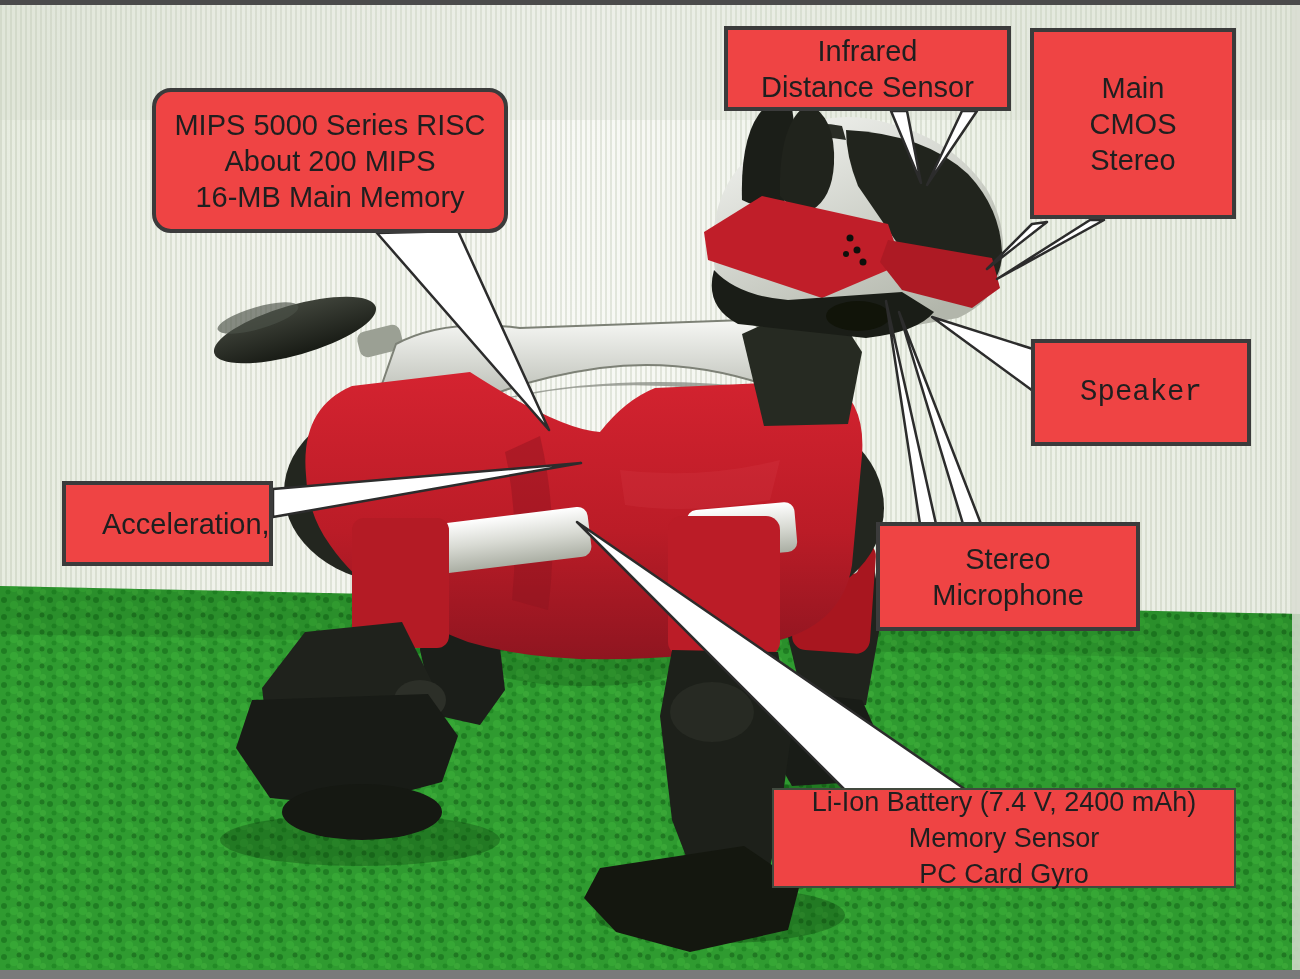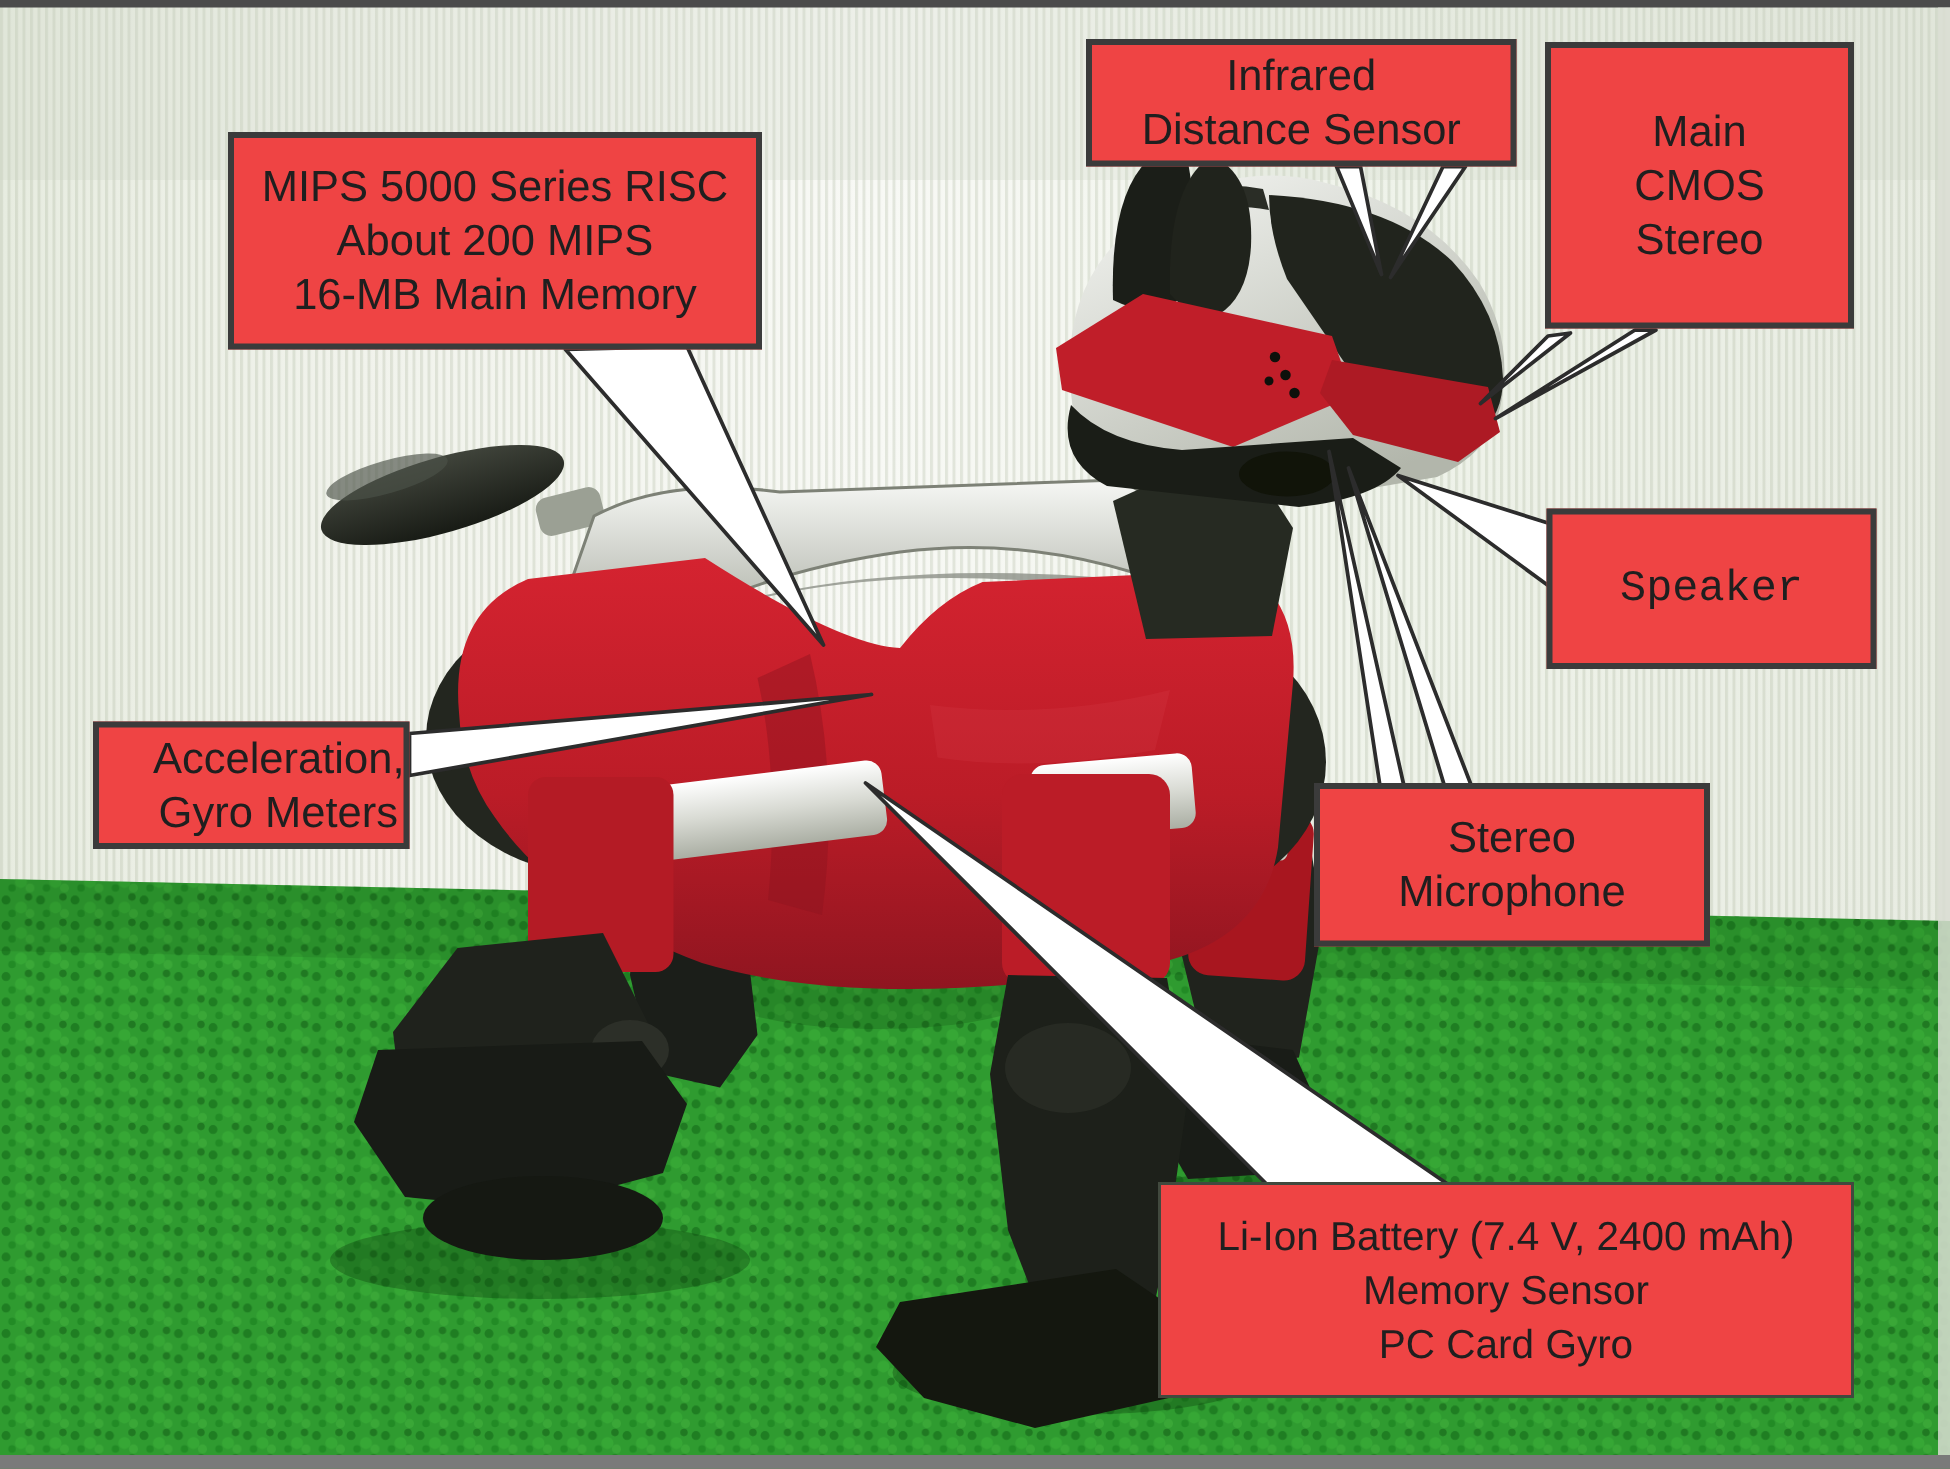--- a/index.html
+++ b/index.html
@@ -16,27 +16,27 @@
     box-sizing:border-box;
     background:#ef4444;
     border:4px solid #3b3b3b;
     color:#1f1f1f;
     display:flex;flex-direction:column;justify-content:center;
     text-align:center;
     font-size:29px;line-height:36px;
     z-index:5;
   }
   .callout .line{white-space:nowrap;}
-  .callout.mips      {left:152px; top:88px;  width:356px; height:145px;}
+  .callout.mips      {left:152px; top:88px;  width:356px; height:145px;border-radius:19px;}
   .callout.infrared  {left:724px; top:26px;  width:287px; height:85px;}
   .callout.camera    {left:1030px;top:28px;  width:206px; height:191px;}
   .callout.speaker   {left:1031px;top:339px; width:220px; height:107px;font-family:Liberation Mono, monospace;}
   .callout.mic       {left:876px; top:522px; width:264px; height:109px;}
   .callout.accel     {left:62px;  top:481px; width:211px; height:85px;padding-left:36px;}
-  .callout.battery   {left:772px; top:788px; width:464px; height:144px;
+  .callout.battery   {left:772px; top:788px; width:464px; height:100px;
                       border-width:2px; border-color:#41493e;
                       font-size:27px;line-height:36px;}
 </style>
 </head>
 <body>
 
 <div class="stage">
 
   <svg class="scene" width="1300" height="979" viewBox="0 0 1300 979">
     <defs>
@@ -211,21 +211,20 @@
     <div class="line">Speaker</div>
   </div>
 
   <div class="callout mic">
     <div class="line">Stereo</div>
     <div class="line">Microphone</div>
   </div>
 
   <div class="callout accel">
     <div class="line">Acceleration,</div>
-    <div class="line">Gyro Meters</div>
   </div>
 
   <div class="callout battery">
     <div class="line">Li-Ion Battery (7.4 V, 2400 mAh)</div>
     <div class="line">Memory Sensor</div>
     <div class="line">PC Card Gyro</div>
   </div>
 
 </div>
 

